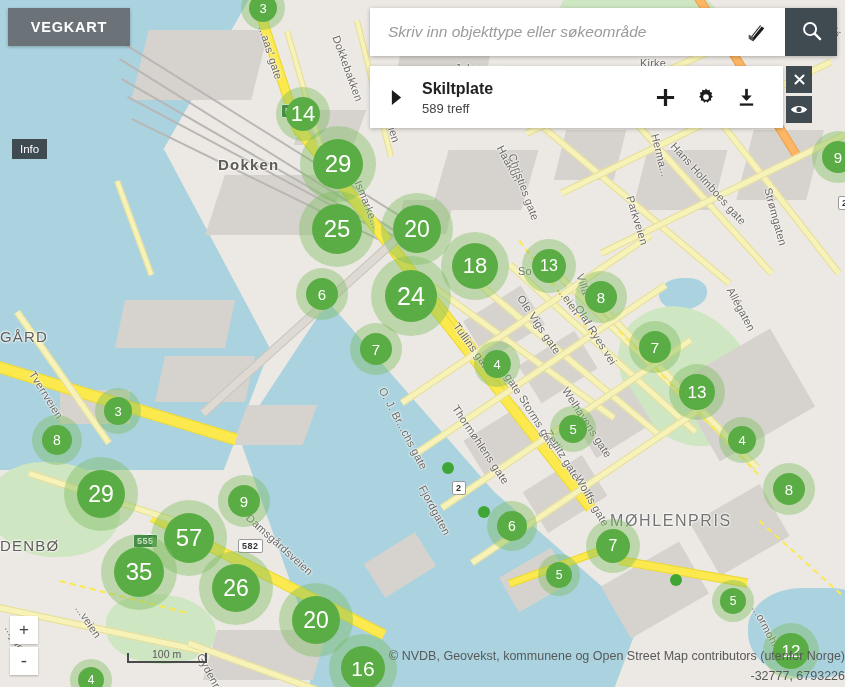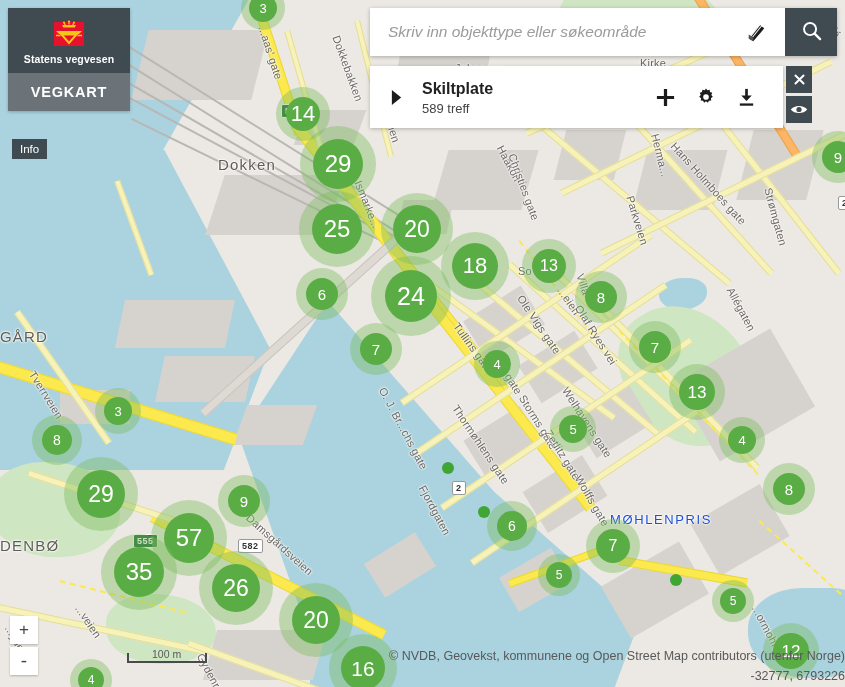--- a/index.html
+++ b/index.html
@@ -17,21 +17,21 @@
   .bld{position:absolute;background:#d6d3ce;}
   .road{position:absolute;background:#f7f2b8;border-top:1px solid #e3dc9a;border-bottom:1px solid #e3dc9a;transform-origin:0 0;}
   .road.major{background:#fbe94d;border-color:#e8d63c;}
   .road.orange{background:#fcb665;border-color:#eda44f;}
   .road.rail{background:#b9b7b4;height:1.5px;border:none;}
   .road.path{background:transparent;border:none;border-top:2px dashed #fbe94d;}
 
   .maplabel{position:absolute;color:#6b6762;font-size:11px;white-space:nowrap;
     transform-origin:0 50%;letter-spacing:.2px;pointer-events:none;
     text-shadow:0 0 3px #fff,0 0 2px #fff,0 0 2px #fff;}
-  .maplabel.place{font-size:13px;color:#1d4ed8;letter-spacing:1.6px;}
+  .maplabel.place{font-size:16px;color:#737373;letter-spacing:1.6px;}
   .maplabel.big{font-size:15px;color:#5f5b56;letter-spacing:1.2px;}
 
   
   .shield{position:absolute;background:#1e6b35;color:#fff;font-size:9px;font-weight:bold;
     border:1.5px solid #fff;border-radius:2px;padding:1px 3px;letter-spacing:.5px;}
   .shield.white{background:#fff;color:#333;border:1px solid #999;}
 
   
   .cluster{position:absolute;transform:translate(-50%,-50%);}
   .cluster .halo{position:absolute;left:50%;top:50%;transform:translate(-50%,-50%);
@@ -190,21 +190,21 @@
     <div class="road" style="left:120px;top:180px;width:100px;height:4px;transform:rotate(70deg);"></div>
     <div class="road" style="left:290px;top:30px;width:130px;height:4px;transform:rotate(74deg);"></div>
     <div class="road" style="left:360px;top:20px;width:140px;height:4px;transform:rotate(76deg);"></div>
 
     <div class="road path" style="left:620px;top:330px;width:200px;transform:rotate(46deg);"></div>
     <div class="road path" style="left:520px;top:240px;width:120px;transform:rotate(52deg);"></div>
     <div class="road path" style="left:60px;top:580px;width:130px;transform:rotate(14deg);"></div>
     <div class="road path" style="left:760px;top:520px;width:110px;transform:rotate(42deg);"></div>
 
     <div id="map-labels">
-        <div class="maplabel big" style="left: 218px; top: 156px; transform: rotate(0deg);">Dokken</div>
+        <div class="maplabel big" style="left: 218px; top: 156px; transform: rotate(0deg); font-weight: bold;">Dokken</div>
         <div class="maplabel " style="left: 455px; top: 62px; transform: rotate(0deg);">Johannes</div>
         <div class="maplabel " style="left: 640px; top: 57px; transform: rotate(0deg);">Kirke</div>
         <div class="maplabel " style="left: 262px; top: 20px; transform: rotate(72deg);">...aas' gate</div>
         <div class="maplabel " style="left: 336px; top: 30px; transform: rotate(70deg);">Dokkebakken</div>
         <div class="maplabel " style="left: 380px; top: 85px; transform: rotate(72deg);">Dukeveien</div>
         <div class="maplabel " style="left: 358px; top: 175px; transform: rotate(68deg);">Ismarke...</div>
         <div class="maplabel " style="left: 500px; top: 140px; transform: rotate(62deg);">Haakon</div>
         <div class="maplabel " style="left: 512px; top: 148px; transform: rotate(70deg);">Christies gate</div>
         <div class="maplabel " style="left: 673px; top: 138px; transform: rotate(48deg);">Hans Holmboes gate</div>
         <div class="maplabel " style="left: 768px; top: 182px; transform: rotate(75deg);">Strømgaten</div>
@@ -381,36 +381,20 @@
           <div class="dot" style="width: 44px; height: 44px; background: rgb(90, 173, 68); font-size: 21px;">16</div>
         </div>
         <div class="cluster" style="left: 91px; top: 680px;">
           <div class="halo" style="width: 42px; height: 42px; background: rgba(124, 188, 96, 0.42);"></div>
           <div class="dot" style="width: 26px; height: 26px; background: rgb(90, 173, 68); font-size: 12px;">4</div>
         </div>
       </div>
   </div>
 
   <div id="logo-panel">
-    <div id="logo-top">
-      <div class="emblem">
-        <svg viewBox="0 0 34 30" width="34" height="30">
-          <rect x="2" y="4" width="30" height="24" fill="#e8112d"></rect>
-          <path d="M10 7h14l-1.2 2.4H11.2z" fill="#f5c518"></path>
-          <path d="M12 5.2l1.4 1.6M17 4.2v2.4M22 5.2l-1.4 1.6" stroke="#f5c518" stroke-width="1.3"></path>
-          <circle cx="12" cy="4.6" r="1" fill="#f5c518"></circle>
-          <circle cx="17" cy="3.6" r="1.1" fill="#f5c518"></circle>
-          <circle cx="22" cy="4.6" r="1" fill="#f5c518"></circle>
-          <path d="M4 13h26l-3 3H7z" fill="#f5c518"></path>
-          <path d="M9.5 16.5h15L17 25z" fill="none" stroke="#f5c518" stroke-width="2"></path>
-          <path d="M4 17.5h4.5M25.5 17.5H30" stroke="#f5c518" stroke-width="1.6"></path>
-        </svg>
-      </div>
-      <div id="logo-name">Statens vegvesen</div>
-    </div>
     <div id="logo-bottom">
       <span>VEGKART</span>
     </div>
   </div>
 
   <div id="info-btn">
     <span>Info</span>
   </div>
 
   <div id="searchbar">

